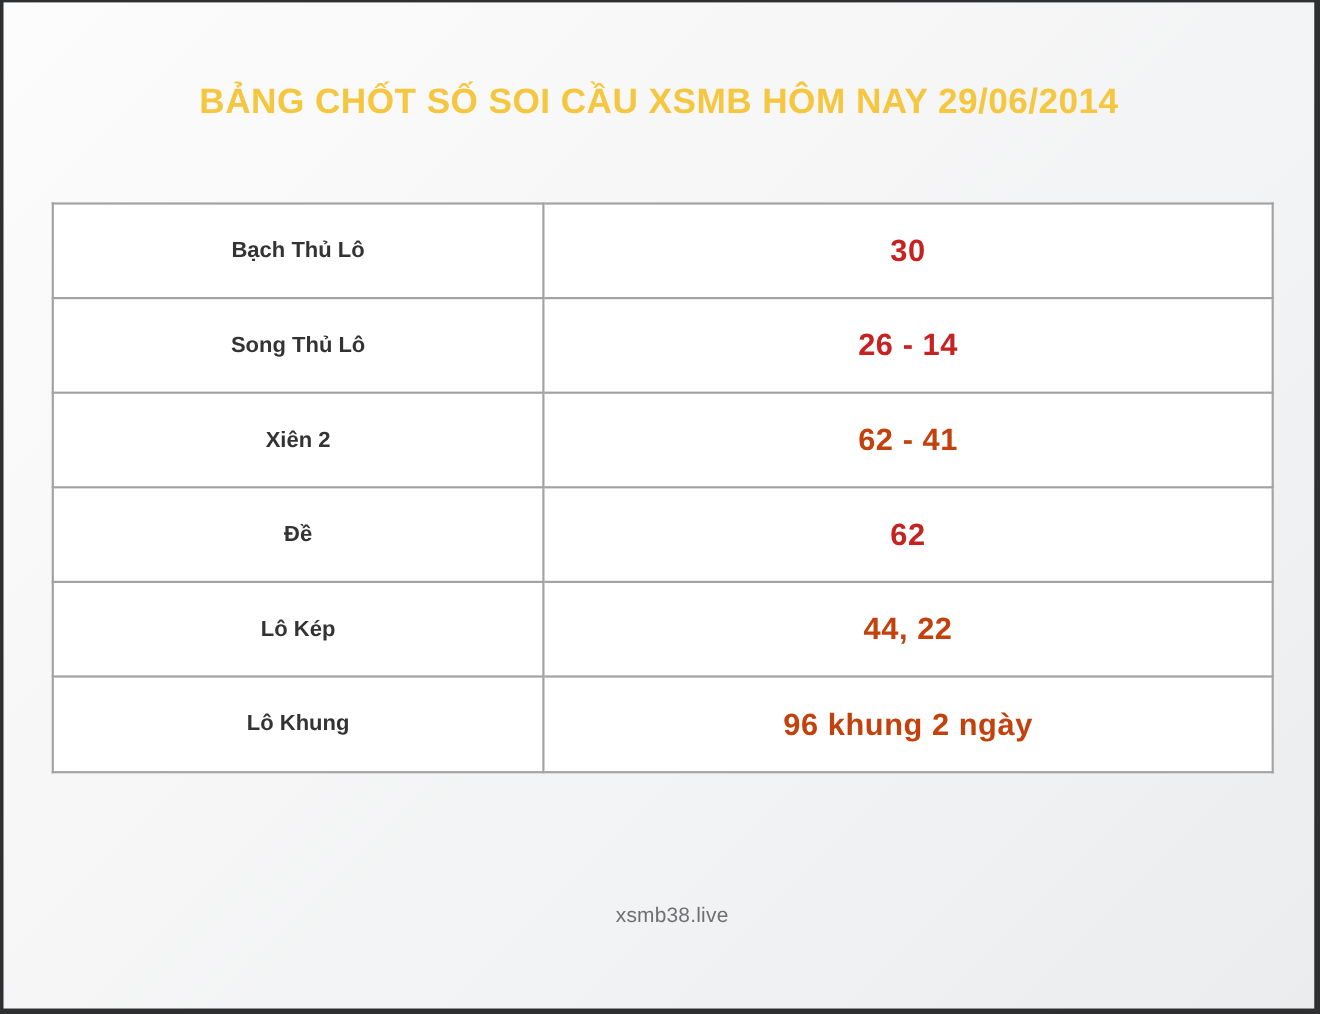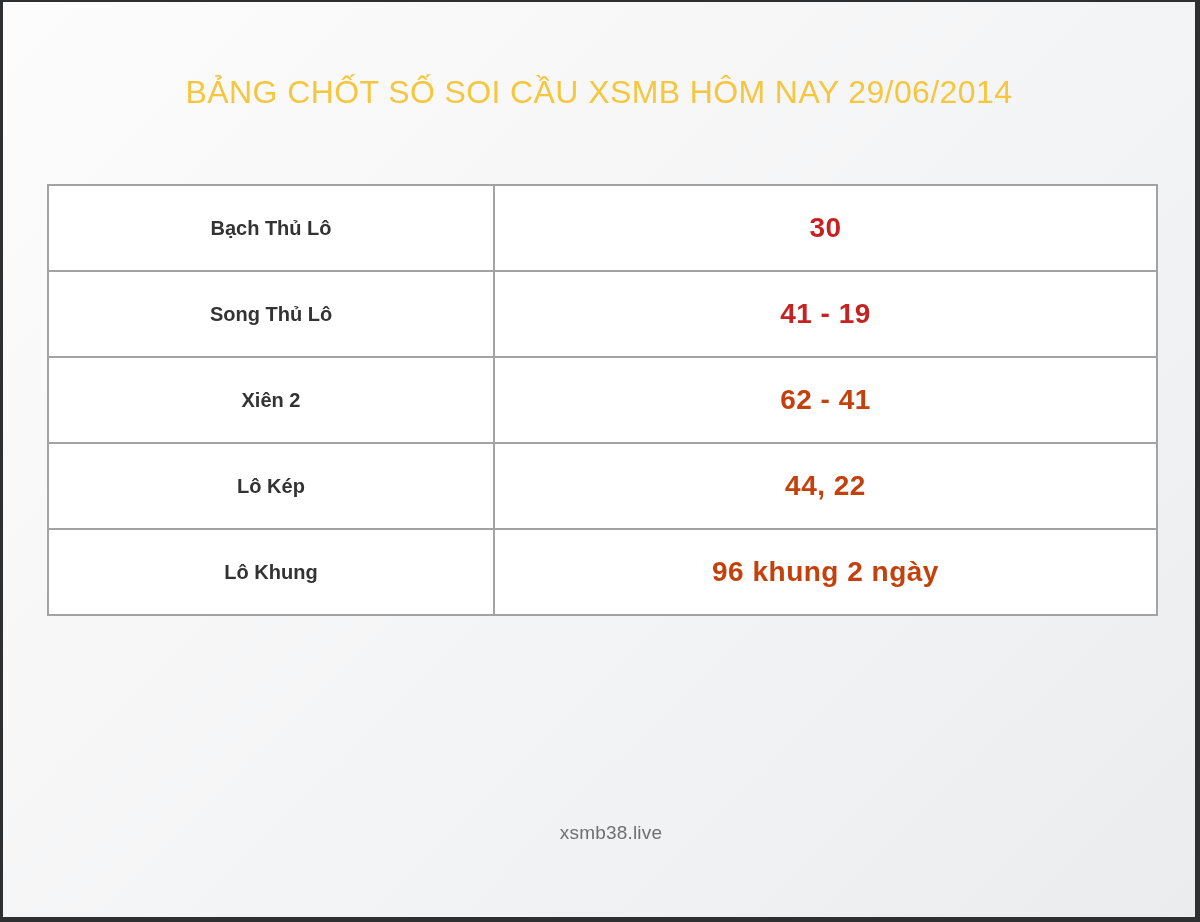--- a/index.html
+++ b/index.html
@@ -34,21 +34,21 @@
     left:0; top:0;
     width:100%;
     height:182px;
     display:flex;
     align-items:center;
     justify-content:center;
   }
 
   #page-title {
     font-size:32px;
-    font-weight:normal;
+    font-weight:bold;
     letter-spacing:0.4px;
     color:#f5c63f;
     text-align:center;
     white-space:nowrap;
     line-height:1.1;
   }
 
   
   #result-table {
     position:absolute;
@@ -115,25 +115,29 @@
   </div>
 
   <table id="result-table">
     <tbody>
       <tr>
         <td class="cell-label">Bạch Thủ Lô</td>
         <td class="cell-value accent">30</td>
       </tr>
       <tr>
         <td class="cell-label">Song Thủ Lô</td>
-        <td class="cell-value accent">41 - 19</td>
+        <td class="cell-value accent">26 - 14</td>
       </tr>
       <tr>
         <td class="cell-label">Xiên 2</td>
         <td class="cell-value">62 - 41</td>
+      </tr>
+      <tr>
+        <td class="cell-label">Đề</td>
+        <td class="cell-value accent">62</td>
       </tr>
       <tr>
         <td class="cell-label">Lô Kép</td>
         <td class="cell-value">44, 22</td>
       </tr>
       <tr>
         <td class="cell-label">Lô Khung</td>
         <td class="cell-value">96 khung 2 ngày</td>
       </tr>
     </tbody>

